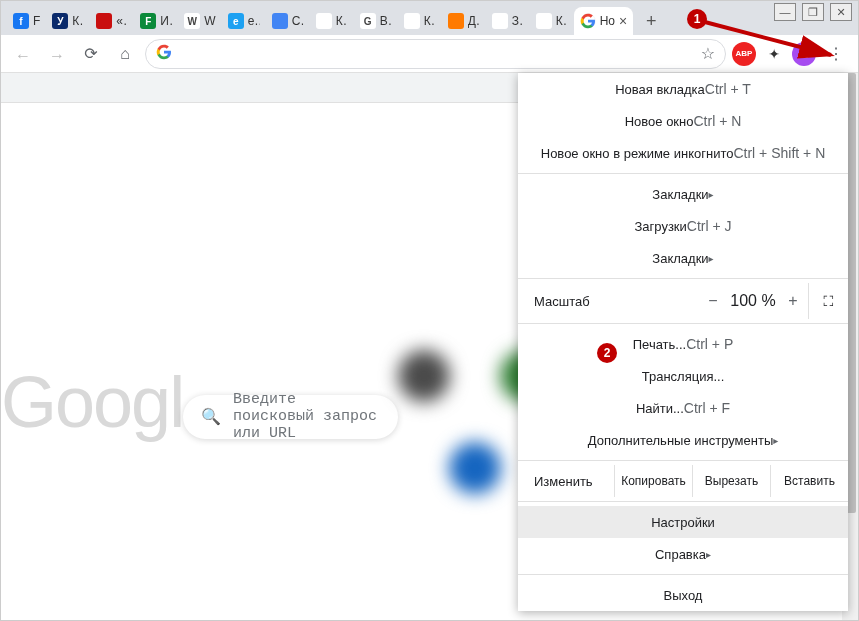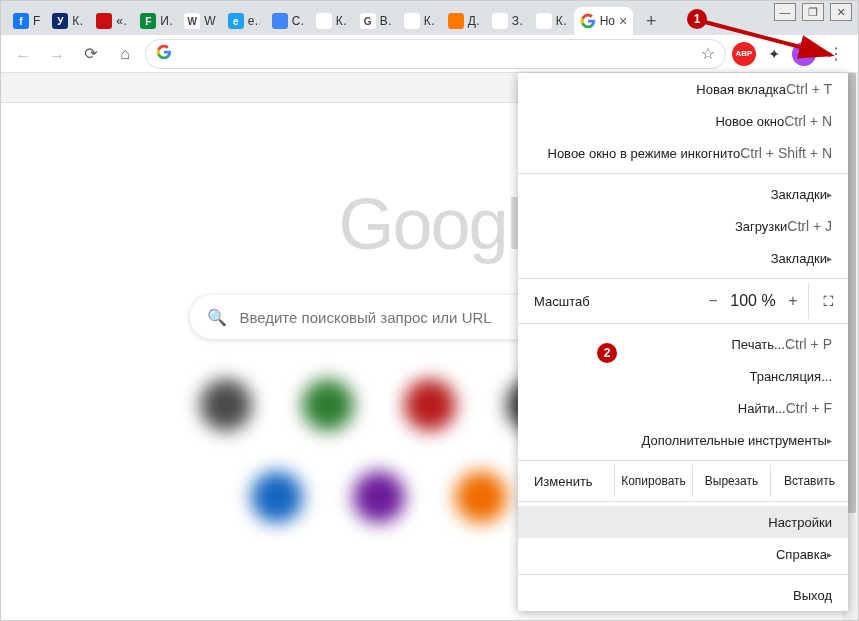--- a/index.html
+++ b/index.html
@@ -28,32 +28,32 @@
   .ext-icon { width:24px; height:24px; display:flex; align-items:center; justify-content:center; border-radius:50%;}
   .abp { background:#e22; color:#fff; font-size:8px; font-weight:bold;}
   .puzzle { color:#333; font-size:14px;}
   .avatar { background:#a64cf0; color:#fff; font-size:12px; font-weight:bold;}
   .menu-btn { width:28px; height:28px; display:flex; align-items:center; justify-content:center; color:#5f6368; font-size:16px;}
   
   
   .bookmarks-bar { height: 30px; background: #f1f3f4; border-bottom:1px solid #e0e0e0;}
   
   
-  .content { position:relative; background:#fff; height: calc(100% - 34px - 38px - 30px); display:flex; flex-direction:column; align-items:center; padding-top:80px;}
+  .content { position:relative; background:#fff; height: calc(100% - 34px - 38px - 30px); display:flex; flex-direction:row; align-items:center; padding-top:80px;}
   .logo { font-size:72px; font-weight:400; color:#d9d9d9; letter-spacing:-2px; font-family: "Product Sans", Arial, sans-serif;}
   .searchbox { margin-top:30px; width:480px; height:44px; border-radius:22px; box-shadow:0 1px 6px rgba(32,33,36,.18); display:flex; align-items:center; padding:0 18px; gap:12px;}
   .searchbox .mag { color:#9aa0a6; font-size:16px;}
-  .searchbox-text { color:#70757a; font-size:15px;}
+  .searchbox-text { color:#70757a; font-size:15px;font-family:Liberation Mono, monospace;}
   .shortcuts { margin-top:40px; filter:blur(9px); display:flex; flex-direction:column; gap:40px;}
   .shortcut-row { display:flex; gap:50px;}
   .shortcut { width:52px; height:52px; border-radius:50%;}
   
   
   .chrome-menu { position:absolute; top:72px; right:10px; width:330px; background:#fff; box-shadow:0 2px 10px rgba(0,0,0,.3); z-index:100; font-size:13px; color:#202124;}
-  .menu-row { height:32px; display:flex; align-items:center; padding:0 16px; justify-content:flex-end;}
+  .menu-row { height:32px; display:flex; align-items:center; padding:0 16px; justify-content:center;}
   .menu-row.highlighted { background:#ebebeb;}
   .menu-sep { height:1px; background:#e0e0e0; margin:4px 0;}
   .shortcut-text { color:#5f6368; font-size:14px;}
   .submenu-arrow { color:#5f6368; font-size:10px;}
   .zoom-row { height:36px; display:flex; align-items:center; padding:0 0 0 16px;}
   .zoom-ctrl { display:flex; align-items:center; margin-left:auto;}
   .zoom-btn { width:30px; text-align:center; color:#5f6368; font-size:16px;}
   .zoom-val { width:50px; text-align:center; font-size:16px;}
   .fs-btn { width:40px; text-align:center; border-left:1px solid #e0e0e0; height:36px; display:flex; align-items:center; justify-content:center; font-size:14px;}
   .edit-row { height:32px; display:flex; align-items:center; padding:0 0 0 16px;}

